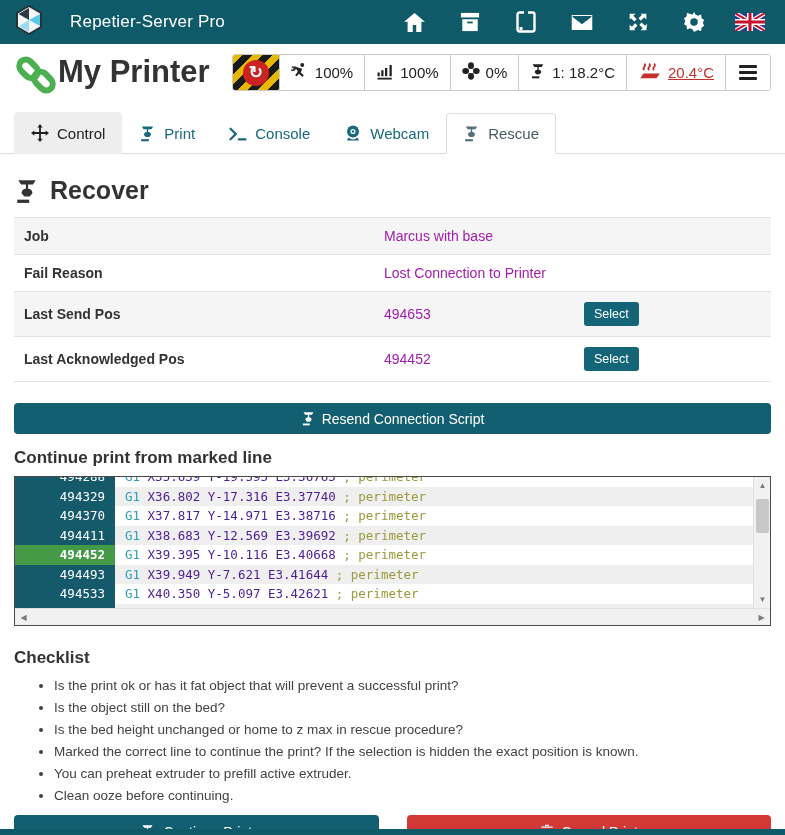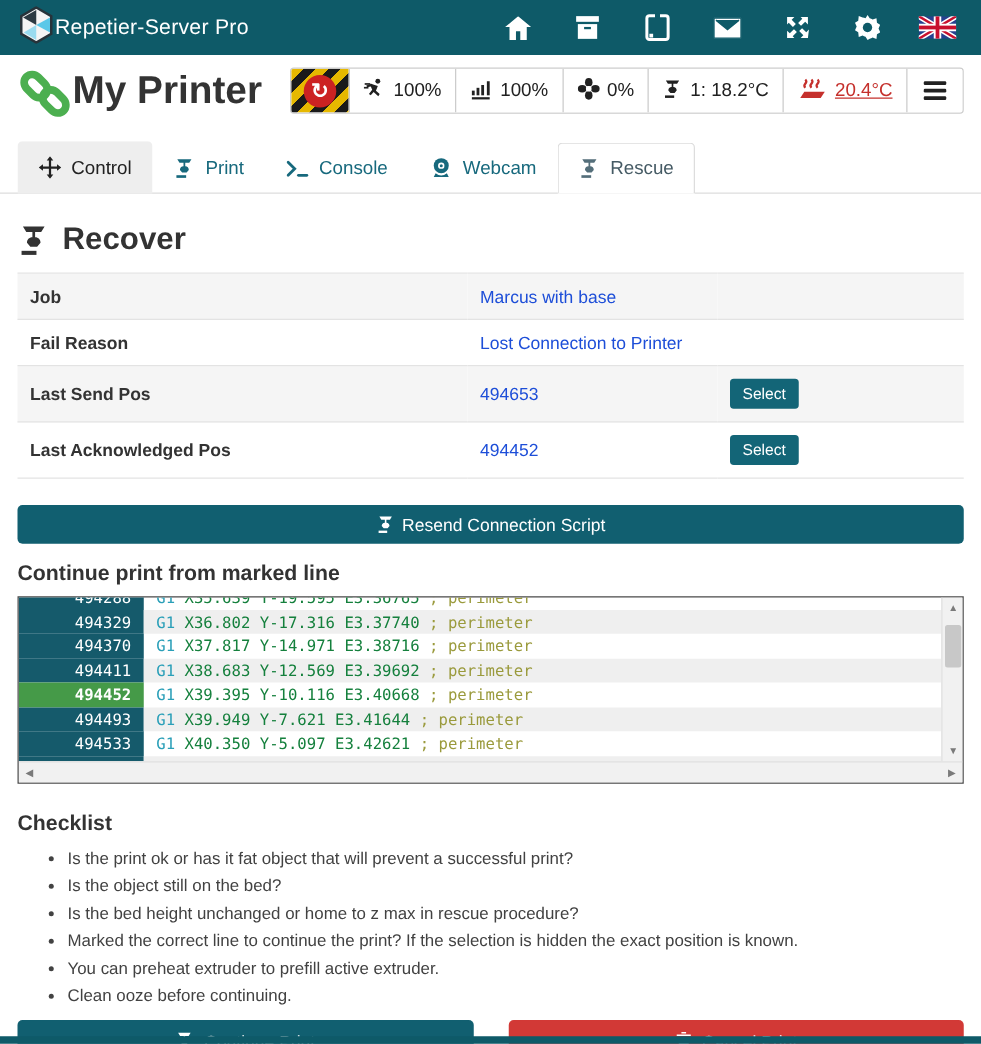--- a/index.html
+++ b/index.html
@@ -2,21 +2,21 @@
 <html><head>
 <meta charset="utf-8">
 <style>
   * { box-sizing: border-box; margin: 0; padding: 0; }
   html,body { width:785px; height:835px; overflow:hidden; background:#fff;
     font-family:"Liberation Sans", sans-serif; color:#333; }
 
   
   .navbar { height:44px; background:#0e5a68; display:flex; align-items:center;
     padding:0 14px; justify-content:space-between; }
-  .brand { display:flex; align-items:center; gap:0; }
+  .brand { display:flex; align-items:center; gap:26px; }
   .brand-title { color:#fff; font-size:17px; font-weight:500; letter-spacing:.2px; }
   .nav-icons { display:flex; align-items:center; gap:14px; }
   .nav-icon { width:42px; height:30px; display:flex; align-items:center; justify-content:center; cursor:pointer; }
   .nav-icon svg { display:block; }
 
   
   .printer-header { display:flex; align-items:flex-start; padding:10px 14px 8px; }
   .printer-title { font-size:31px; font-weight:700; color:#333; margin-right:14px; white-space:nowrap; }
   .status-group { display:flex; align-items:stretch; border:1px solid #ccc; border-radius:3px; overflow:hidden; height:37px; margin-left:auto; }
   .status-seg { display:flex; align-items:center; gap:6px; padding:0 11px; border-left:1px solid #ccc; font-size:15px; color:#212121; white-space:nowrap; cursor:pointer; background:#fff; }
@@ -39,40 +39,40 @@
 
   
   .content { padding:14px 14px 0; }
   .section-title { display:flex; align-items:center; gap:10px; font-size:25px; font-weight:700; color:#333; padding:8px 0 12px; }
   .recover-table { width:100%; border-collapse:collapse; font-size:14px; }
   .recover-table tr { border-top:1px solid #e3e3e3; }
   .recover-table tr:last-child { border-bottom:1px solid #e3e3e3; }
   .recover-table tr:nth-child(odd) { background:#f5f5f5; }
   .recover-table td { padding:10px 8px 10px 10px; vertical-align:middle; height:37px; }
   .td-label { font-weight:700; color:#333; width:360px; }
-  .td-value { color:#1d4ed8; width:200px; }
+  .td-value { color:#a21caf; width:200px; }
   .btn-select { background:#136577; color:#fff; border:none; border-radius:3px; font-size:12.5px;
     padding:5px 10px; cursor:pointer; font-family:inherit; }
 
   .btn-block { display:flex; align-items:center; justify-content:center; gap:6px; width:100%;
     background:#115f70; color:#fff; border:none; border-radius:4px; height:31px; font-size:14px;
     margin:21px 0 14px; cursor:pointer; font-family:inherit; }
   .sub-title { font-size:17px; font-weight:700; color:#333; margin:4px 0 8px; }
 
   
   .gcode-panel { border:1px solid #4a4a4a; background:#fff; height:150px; position:relative; overflow:hidden; }
   .gcode-viewport { position:absolute; top:0; left:0; right:17px; bottom:17px; overflow:hidden; }
   .gcode-rows { position:relative; top:-10px; }
   .gcode-row { display:flex; height:19.5px; line-height:19.5px; font-family:"DejaVu Sans Mono","Liberation Mono",monospace; font-size:12.5px; white-space:pre; cursor:pointer; }
   .g-num { width:100px; background:#155a6b; color:#fff; text-align:right; padding-right:10px; flex:0 0 100px; }
   .g-code { padding-left:10px; flex:1; }
   .gcode-row:nth-child(even) .g-code { background:#efefef; }
   .gcode-row.selected .g-num { background:#459a48; font-weight:700; }
   .g-cmd { color:#2a9fb8; }
-  .g-args { color:#15803d; }
+  .g-args { color:#4c1d95; }
   .g-comment { color:#9a9a3c; }
 
   
   .vscroll { position:absolute; top:0; right:0; width:17px; bottom:17px; background:#f1f1f1; border-left:1px solid #e0e0e0; }
   .hscroll { position:absolute; left:0; right:0; bottom:0; height:17px; background:#f1f1f1; border-top:1px solid #e0e0e0; }
   .sb-arrow { position:absolute; width:17px; height:17px; color:#7a7a7a; font-size:8px; display:flex; align-items:center; justify-content:center; }
   .vscroll .up { top:0; } .vscroll .down { bottom:0; }
   .hscroll .left { left:0; } .hscroll .right { right:0; }
   .v-thumb { position:absolute; top:22px; left:2px; width:13px; height:34px; background:#c8c8c8; border-radius:2px; }
 

